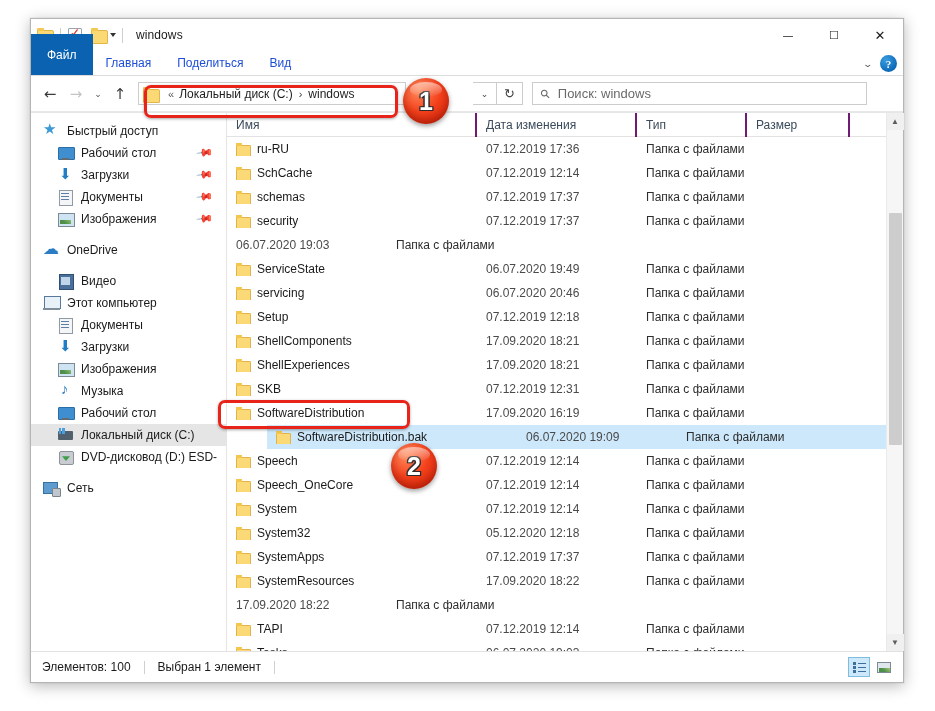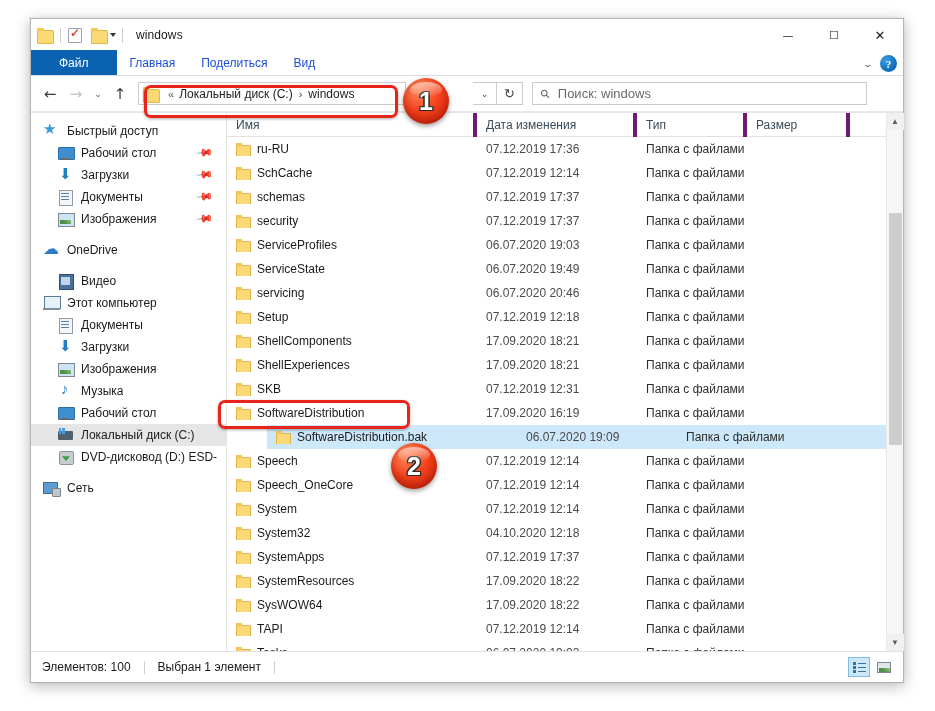--- a/index.html
+++ b/index.html
@@ -75,21 +75,21 @@
   .ribbon {
     height: 25px; min-height: 25px; display: flex; align-items: flex-end;
     background: #ffffff; border-bottom: 1px solid #dcdcdc;
     position: relative;
   }
   .tab {
     height: 25px; padding: 0 13px; display: flex; align-items: center;
     font-size: 12px; color: #1d4ed8;
   }
   .tab.file-tab {
-    background: #0a62b0; color: #ffffff; padding: 0 28px; height: 25px;
+    background: #0a62b0; color: #ffffff; padding: 0 16px; height: 41px;
   }
   .ribbon-right {
     position: absolute; right: 6px; bottom: 3px;
     display: flex; align-items: center; gap: 8px;
   }
   .ribbon-caret { font-size: 9px; color: #555; transform: scaleX(1.4); }
   .help-ico {
     width: 17px; height: 17px; border-radius: 50%;
     background: radial-gradient(circle at 35% 30%, #3a9de0, #0a66b5 75%);
     color: #fff; font-size: 11px; font-weight: bold;
@@ -285,21 +285,21 @@
     flex: 1; display: flex; flex-direction: column; min-width: 0;
     background: #ffffff; position: relative;
   }
   .colheaders {
     height: 24px; min-height: 24px; display: flex; align-items: center;
     border-bottom: 1px solid #e2e2e2; background: #ffffff;
     font-size: 12px; color: #3a4a5a;
   }
   .ch {
     height: 24px; display: flex; align-items: center; padding-left: 9px;
-    border-right: 4px solid #701a75;
+    border-right: 2px solid #701a75;
   }
   .ch-name { width: 250px; }
   .ch-date { width: 160px; }
   .ch-type { width: 110px; }
   .ch-size { width: 103px; }
   .ch-rest { flex: 1; border-right: none; }
 
   .rows { flex: 1; overflow: hidden; position: relative; }
   .row {
     height: 24px; display: flex; align-items: center;
@@ -581,24 +581,20 @@
           <div class="row">
             <div class="cell c-name">
               <span class="row-folder"></span>
               <span>security</span>
             </div>
             <div class="cell c-date">07.12.2019 17:37</div>
             <div class="cell c-type">Папка с файлами</div>
             <div class="cell c-size"></div>
           </div>
           <div class="row">
-            <div class="cell c-name">
-              <span class="row-folder"></span>
-              <span>ServiceProfiles</span>
-            </div>
             <div class="cell c-date">06.07.2020 19:03</div>
             <div class="cell c-type">Папка с файлами</div>
             <div class="cell c-size"></div>
           </div>
           <div class="row">
             <div class="cell c-name">
               <span class="row-folder"></span>
               <span>ServiceState</span>
             </div>
             <div class="cell c-date">06.07.2020 19:49</div>
@@ -693,21 +689,21 @@
             </div>
             <div class="cell c-date">07.12.2019 12:14</div>
             <div class="cell c-type">Папка с файлами</div>
             <div class="cell c-size"></div>
           </div>
           <div class="row">
             <div class="cell c-name">
               <span class="row-folder"></span>
               <span>System32</span>
             </div>
-            <div class="cell c-date">04.10.2020 12:18</div>
+            <div class="cell c-date">05.12.2020 12:18</div>
             <div class="cell c-type">Папка с файлами</div>
             <div class="cell c-size"></div>
           </div>
           <div class="row">
             <div class="cell c-name">
               <span class="row-folder"></span>
               <span>SystemApps</span>
             </div>
             <div class="cell c-date">07.12.2019 17:37</div>
             <div class="cell c-type">Папка с файлами</div>
@@ -716,24 +712,20 @@
           <div class="row">
             <div class="cell c-name">
               <span class="row-folder"></span>
               <span>SystemResources</span>
             </div>
             <div class="cell c-date">17.09.2020 18:22</div>
             <div class="cell c-type">Папка с файлами</div>
             <div class="cell c-size"></div>
           </div>
           <div class="row">
-            <div class="cell c-name">
-              <span class="row-folder"></span>
-              <span>SysWOW64</span>
-            </div>
             <div class="cell c-date">17.09.2020 18:22</div>
             <div class="cell c-type">Папка с файлами</div>
             <div class="cell c-size"></div>
           </div>
           <div class="row">
             <div class="cell c-name">
               <span class="row-folder"></span>
               <span>TAPI</span>
             </div>
             <div class="cell c-date">07.12.2019 12:14</div>

